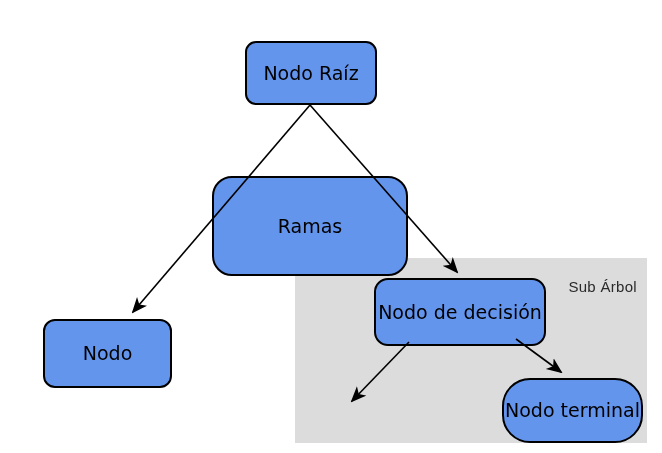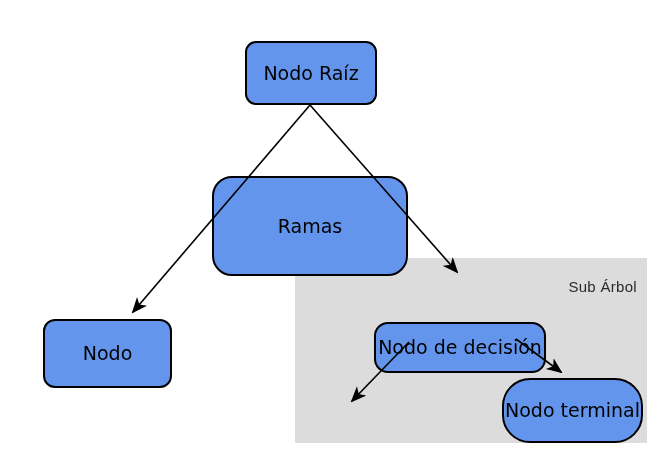--- a/index.html
+++ b/index.html
@@ -37,21 +37,21 @@
     align-items: center;
     justify-content: center;
     font-size: 19px;
     color: #000000;
     text-align: center;
     line-height: 1.1;
   }
   .node-root     { left: 245px; top: 41px;  width: 132px; height: 64px;  border-radius: 11px; }
   .node-branches { left: 212px; top: 148px; width: 196px; height: 100px; border-radius: 20px; margin-top: 28px; }
   .node-leaf     { left: 43px;  top: 319px; width: 129px; height: 69px;  border-radius: 12px; }
-  .node-decision { left: 374px; top: 278px; width: 172px; height: 51px;  border-radius: 14px; margin-top: 44px; }
+  .node-decision { left: 374px; top: 278px; width: 172px; height: 68px;  border-radius: 14px; }
   .node-terminal { left: 502px; top: 378px; width: 141px; height: 65px;  border-radius: 28px; }
   .edges-overlay {
     position: absolute;
     left: 0; top: 0;
     width: 662px;
     height: 453px;
     pointer-events: none;
   }
 </style>
 </head>

